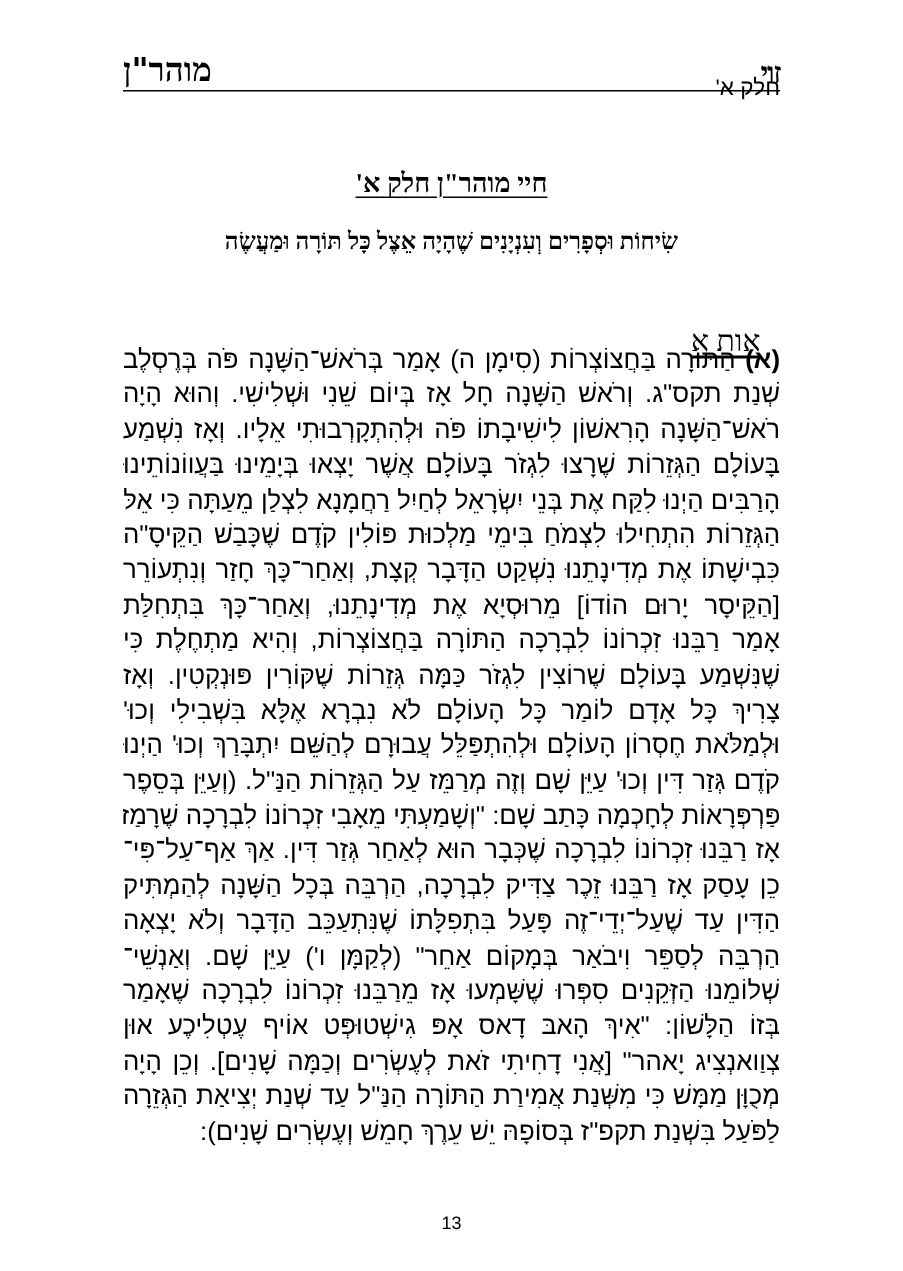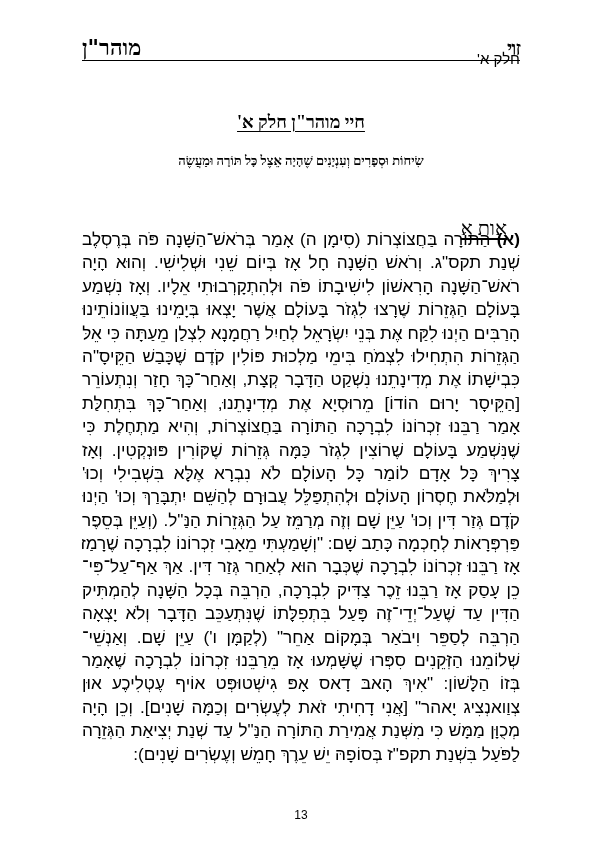--- a/index.html
+++ b/index.html
@@ -25,21 +25,21 @@
   .running-header { width:438px; left:82px; }
   .book-title {
     position:absolute; left:0; width:602px; top:112px; text-align:center;
     direction:rtl; font-family:"Liberation Serif", serif; font-weight:bold;
     font-size:18px;
   }
   .book-title span { text-decoration:underline; text-underline-offset:3px; }
   .section-title {
     position:absolute; left:0; width:602px; top:153px; text-align:center;
     direction:rtl; font-family:"Liberation Serif", serif; font-weight:bold;
-    font-size:13px;
+    font-size:16px;
   }
   .letter-heading {
     position:absolute; right:95px; top:217px; direction:rtl;
     font-family:"Liberation Serif", serif; font-size:20px;
     text-decoration:underline; text-underline-offset:3px;
   }
   .body-text {
     position:absolute; left:82px; width:438px; top:228px;
     direction:rtl; text-align:justify; text-align-last:right;
     font-family:Liberation Sans, sans-serif; font-size:17.2px; line-height:23.4px;

